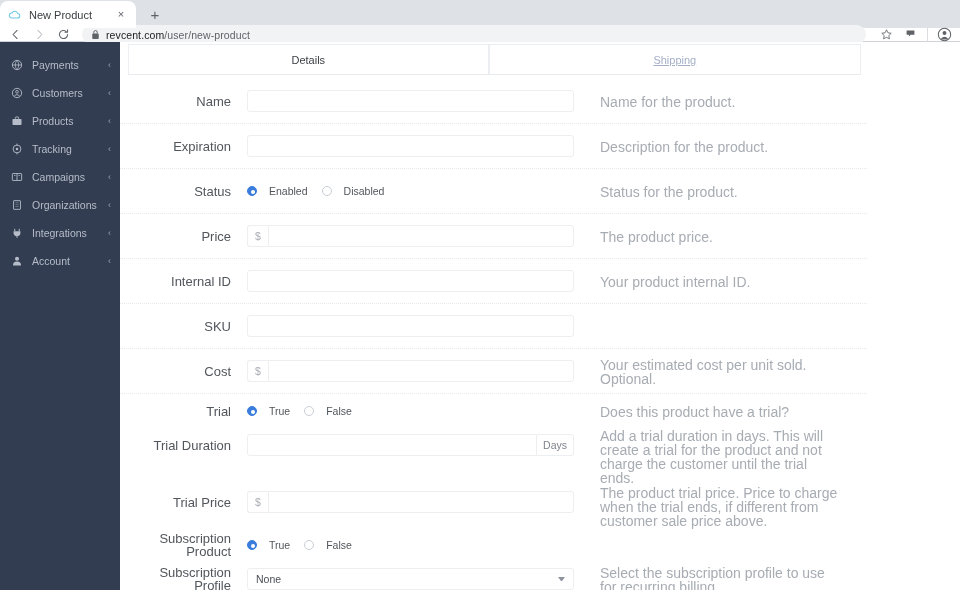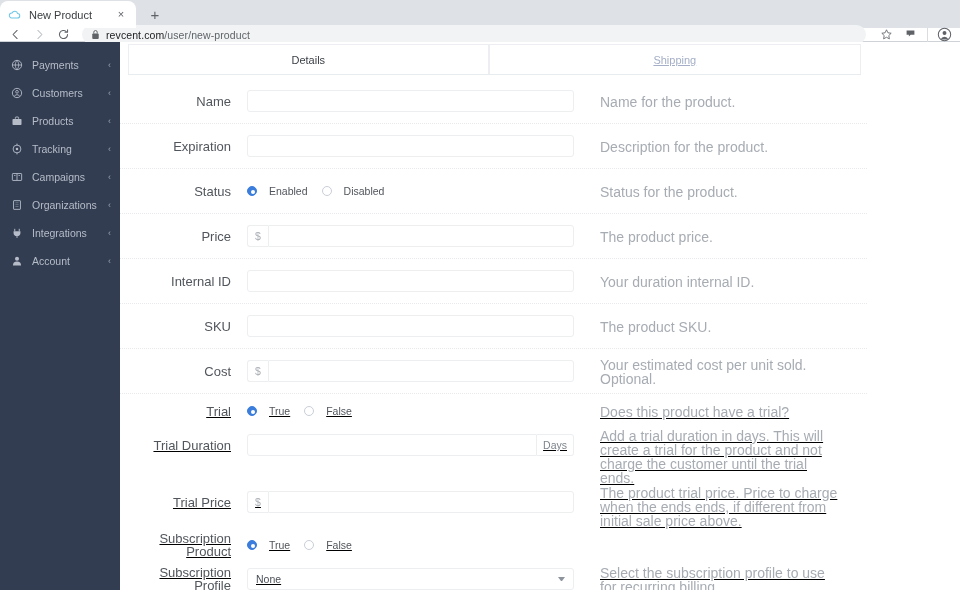--- a/index.html
+++ b/index.html
@@ -216,21 +216,21 @@
   .fselect .sel-val { flex: 1 1 auto; white-space: nowrap; overflow: hidden; }
   .fselect .caret {
     width: 0; height: 0; flex: 0 0 7px;
     border-left: 3.5px solid transparent;
     border-right: 3.5px solid transparent;
     border-top: 4px solid #8d949d;
     margin-left: 6px;
   }
 
   .compact .frow-left { min-height: 34px; }
-  .compact { min-height: 34px; text-decoration: underline; }
+  .compact { min-height: 34px; }
 </style>
 </head>
 <body>
 
 <div id="browser-chrome">
 
   <div id="tab-strip">
     <div class="browser-tab">
       <span class="tab-favicon">
         <svg width="14" height="14" viewBox="0 0 16 16">
@@ -447,28 +447,27 @@
                 </div>
               </div>
             </div>
             <div class="fhelp">The product price.</div>
           </div>
           <div class="frow">
             <div class="frow-left">
               <div class="flabel">Internal ID</div>
               <div class="fctrl"><input class="finput" type="text" style=""></div>
             </div>
-            <div class="fhelp">Your duration internal ID.</div>
+            <div class="fhelp">Your product internal ID.</div>
           </div>
           <div class="frow">
             <div class="frow-left">
               <div class="flabel">SKU</div>
               <div class="fctrl"><input class="finput" type="text" style=""></div>
             </div>
-            <div class="fhelp">The product SKU.</div>
           </div>
           <div class="frow">
             <div class="frow-left">
               <div class="flabel">Cost</div>
               <div class="fctrl">
                 <div class="input-group">
                   <span class="input-addon pre">$</span>
                   <input class="finput with-pre" type="text" style="">
                 </div>
               </div>
@@ -510,21 +509,21 @@
           <div class="frow compact nogap">
             <div class="frow-left">
               <div class="flabel">Trial Price</div>
               <div class="fctrl">
                 <div class="input-group">
                   <span class="input-addon pre">$</span>
                   <input class="finput with-pre" type="text" style="">
                 </div>
               </div>
             </div>
-            <div class="fhelp">The product trial price. Price to charge when the ends ends, if different from initial sale price above.</div>
+            <div class="fhelp">The product trial price. Price to charge when the trial ends, if different from customer sale price above.</div>
           </div>
         </div>
       <div id="form-subscription-rows">
           <div class="frow compact nogap">
             <div class="frow-left">
               <div class="flabel">Subscription Product</div>
               <div class="fctrl">
                 <div class="radio-set">
                   <label class="radio-opt">
                     <span class="radio-dot on"></span>

